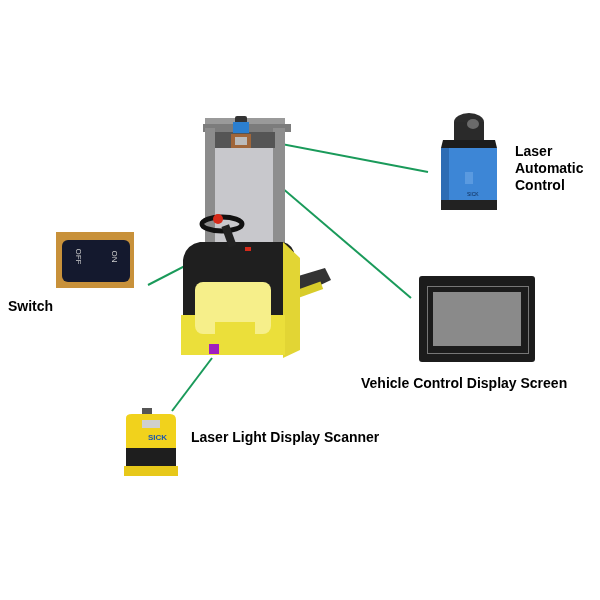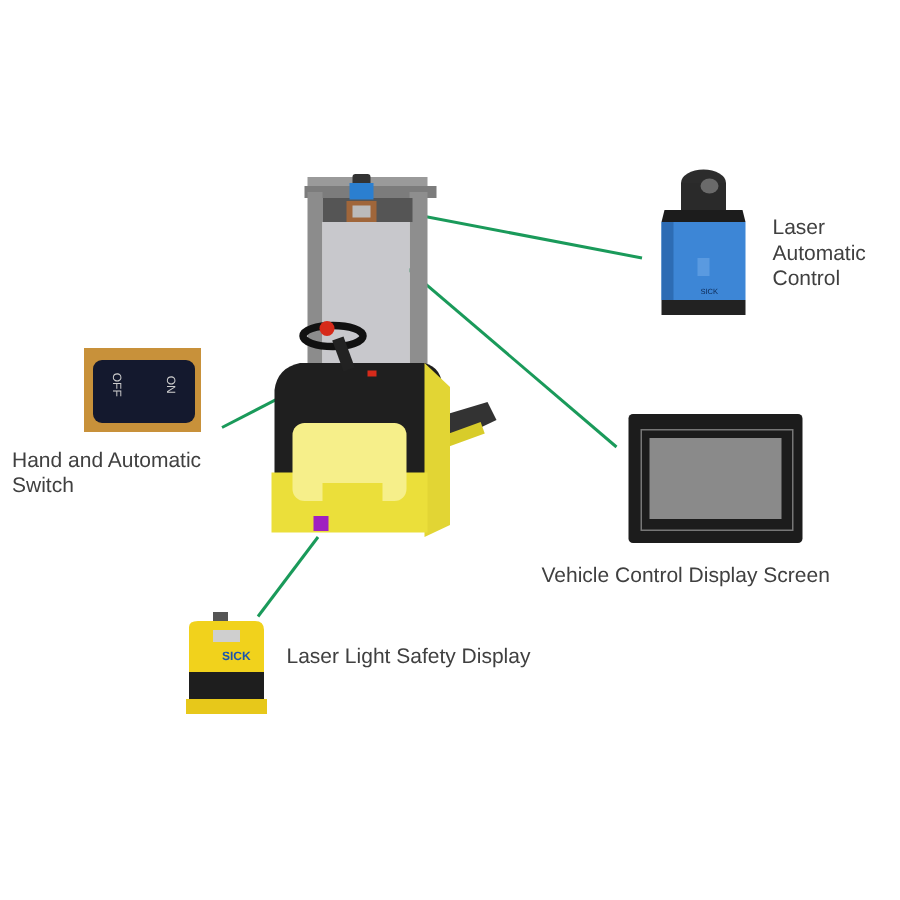--- a/index.html
+++ b/index.html
@@ -1,17 +1,17 @@
 <!DOCTYPE html>
 <html><head>
   <meta charset="utf-8">
   <style>
     html, body { margin: 0; padding: 0; background: #ffffff; }
     body { width: 600px; height: 600px; position: relative; overflow: hidden; font-family: "Liberation Sans", sans-serif; }
-    .label { position: absolute; font-weight: normal; font-size: 14px; color: #404040; line-height: 17px; }
+    .label { position: absolute; font-weight: bold; font-size: 14px; color: #000000; line-height: 17px; }
     .abs { position: absolute; }
     svg.lines { position: absolute; left: 0; top: 0; }
   </style>
 </head>
 <body>
 
 <svg class="lines" width="600" height="600">
   <line x1="245" y1="137" x2="428" y2="172" stroke="#1a9a5a" stroke-width="2"></line>
   <line x1="247" y1="158" x2="411" y2="298" stroke="#1a9a5a" stroke-width="2"></line>
   <line x1="148" y1="285" x2="212" y2="252" stroke="#1a9a5a" stroke-width="2"></line>
@@ -73,25 +73,24 @@
   <div class="abs" style="left:14px;top:16px;width:88px;height:54px;background:#8a8a8a;"></div>
 </div>
 <div class="label" style="left:361px;top:375px">Vehicle Control Display Screen</div>
 
 <div class="abs" style="left:56px;top:232px;width:78px;height:56px;background:#c8913a;">
   <div class="abs" style="left:6px;top:8px;width:68px;height:42px;background:#14192e;border-radius:6px;"></div>
   <div class="abs" style="left:14px;top:20px;font-size:8px;color:#ccc;transform:rotate(90deg);">OFF</div>
   <div class="abs" style="left:52px;top:20px;font-size:8px;color:#ccc;transform:rotate(90deg);">ON</div>
 </div>
 <div class="label" style="left:8px;top:298px">
-  <div>Hand and Automatic</div>
   <div>Switch</div>
 </div>
 
 <svg class="abs" style="left:122px;top:408px" width="56" height="70" viewBox="0 0 56 70">
   <rect x="20" y="0" width="10" height="8" fill="#555"></rect>
   <path d="M4 10 Q4 6 10 6 L48 6 Q54 6 54 12 L54 40 L4 40 Z" fill="#f1d21c"></path>
   <rect x="20" y="12" width="18" height="8" fill="#cfcfcf"></rect>
   <text x="26" y="32" font-size="8" font-weight="bold" fill="#1a55b0" font-family="Liberation Sans, sans-serif">SICK</text>
   <rect x="4" y="40" width="50" height="20" fill="#1e1e1e"></rect>
   <rect x="2" y="58" width="54" height="10" fill="#e7c81a"></rect>
 </svg>
-<div class="label" style="left:191px;top:429px">Laser Light Safety Display</div>
+<div class="label" style="left:191px;top:429px">Laser Light Display Scanner</div>
 
 </body></html>

